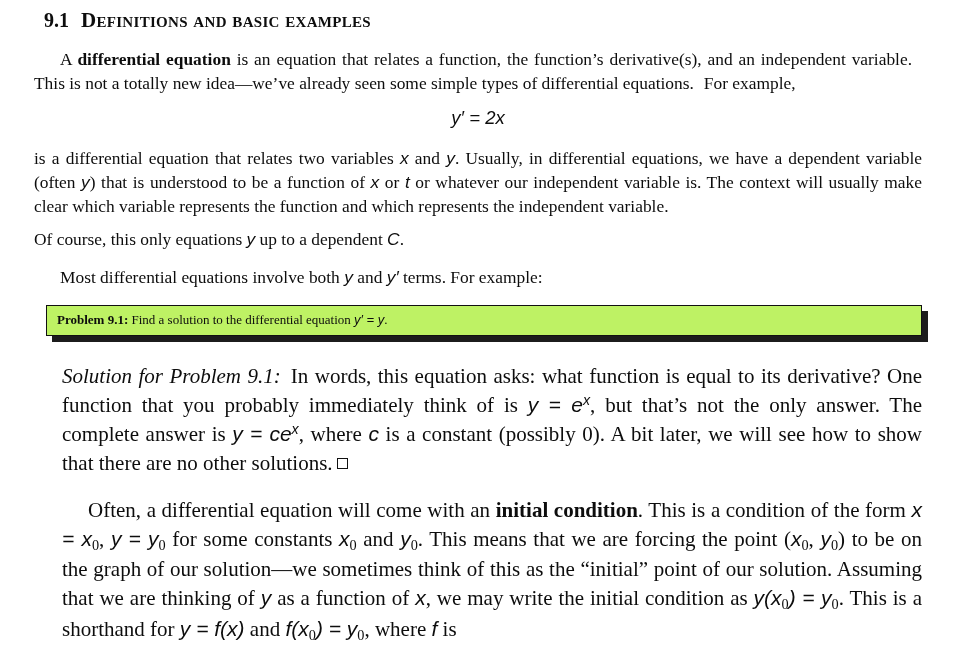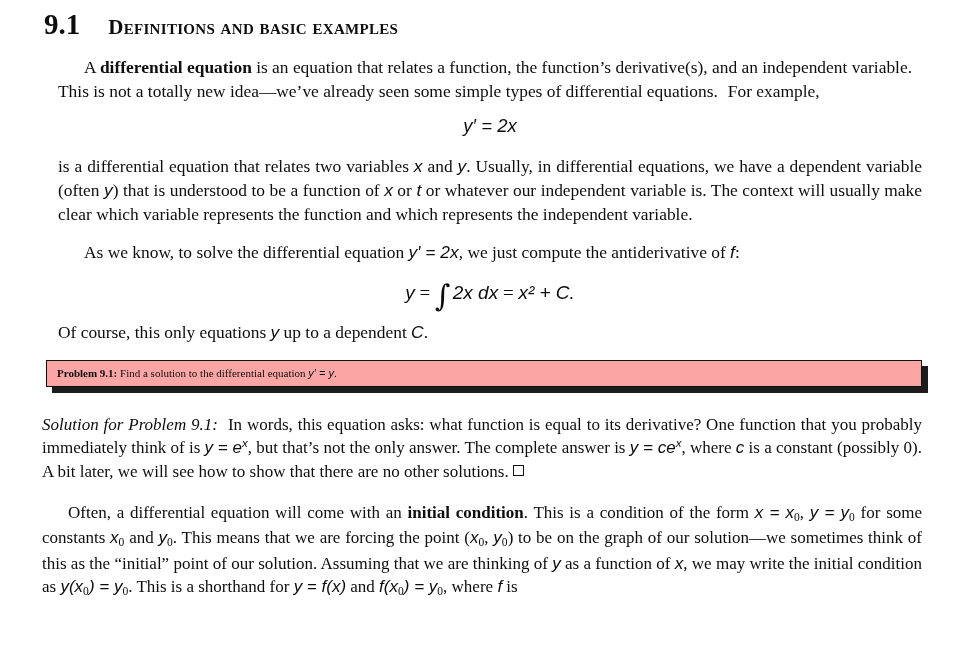--- a/index.html
+++ b/index.html
@@ -22,35 +22,35 @@
     box-sizing: border-box;
   }
 
   
   .section-head {
     display: flex;
     align-items: baseline;
     margin: 8px 0 0 44px;
   }
   .section-num {
-    font-size: 29px;
+    font-size: 20px;
     font-weight: bold;
     letter-spacing: 0px;
   }
   .section-title {
     font-size: 21px;
     font-weight: bold;
     font-variant: small-caps;
-    margin-left: 28px;
+    margin-left: 12px;
     letter-spacing: 0.3px;
   }
 
   
   .body-block {
-    margin: 0 38px 0 58px;
+    margin: 0 38px 0 34px;
     font-size: 17.4px;
     line-height: 1.38;
     text-align: justify;
   }
   .para {
     margin-top: 14px;
   }
   .para.indent {
     text-indent: 26px;
   }
@@ -96,42 +96,42 @@
   }
 
   
   .problem-wrap {
     position: relative;
     margin: 16px 38px 0 46px;
   }
   .problem-box {
     position: relative;
     border: 1.4px solid #111;
-    background: #fca5a5;
+    background: #bef264;
     padding: 6px 10px 7px 10px;
-    font-size: 11px;
+    font-size: 13px;
     z-index: 2;
   }
   .problem-shadow {
     position: absolute;
     left: 6px;
     top: 6px;
     right: -6px;
     bottom: -6px;
     background: #1c1c1c;
     z-index: 1;
   }
   .problem-label {
     font-weight: bold;
   }
 
   
   .solution-block {
-    margin: 26px 38px 0 42px;
-    font-size: 17px;
+    margin: 26px 38px 0 62px;
+    font-size: 21px;
     line-height: 1.38;
     text-align: justify;
   }
   .sol-head {
     font-style: italic;
   }
   .qed {
     display: inline-block;
     width: 9px;
     height: 9px;
@@ -152,26 +152,25 @@
   </div>
 
   <div class="body-block">
 
     <div class="para indent"><span>A </span><span class="em-bold">differential equation</span><span> is an equation that relates a function, the function’s derivative(s), and an independent variable.</span><span class="nbsp-gap"></span><span>This is not a totally new idea—we’ve already seen some simple types of differential equations.</span><span class="nbsp-gap"></span><span>For example,</span></div>
 
     <div class="display-eq"><span class="mathit">y′ = 2x</span></div>
 
     <div class="para"><span>is a differential equation that relates two variables </span><span class="mathit">x</span><span> and </span><span class="mathit">y</span><span>. Usually, in differential equations, we have a dependent variable (often </span><span class="mathit">y</span><span>) that is understood to be a function of </span><span class="mathit">x</span><span> or </span><span class="mathit">t</span><span> or whatever our independent variable is. The context will usually make clear which variable represents the function and which represents the independent variable.</span></div>
 
-    <div class="para indent"><span>As we know, to solve the differential equation </span><span class="mathit">y′ = 2x</span><span>, we just compute the antiderivative of </span><span class="mathit">f</span><span>:</span></div>
 
-    <div class="integral-eq"><span class="mathit">y</span> <span>=</span><span class="intsign">∫</span><span class="mathit">2x dx</span> <span>=</span> <span class="mathit">x² + C.</span></div>
 
     <div class="para tight"><span>Of course, this only equations </span><span class="mathit">y</span><span> up to a dependent </span><span class="mathit">C</span><span>.</span></div>
 
+    <div class="para indent"><span>Most differential equations involve both </span><span class="mathit">y</span><span> and </span><span class="mathit">y′</span><span> terms. For example:</span></div>
 
   </div>
 
   <div class="problem-wrap">
     <div class="problem-shadow"></div>
     <div class="problem-box">
       <span class="problem-label">Problem 9.1:</span><span> Find a solution to the differential equation </span><span class="mathit">y′ = y</span><span>.</span>
     </div>
   </div>
 

